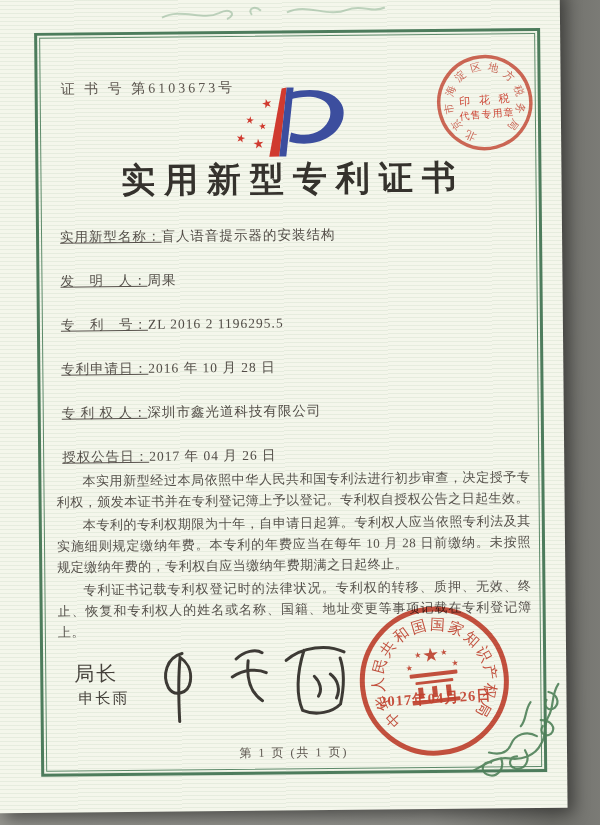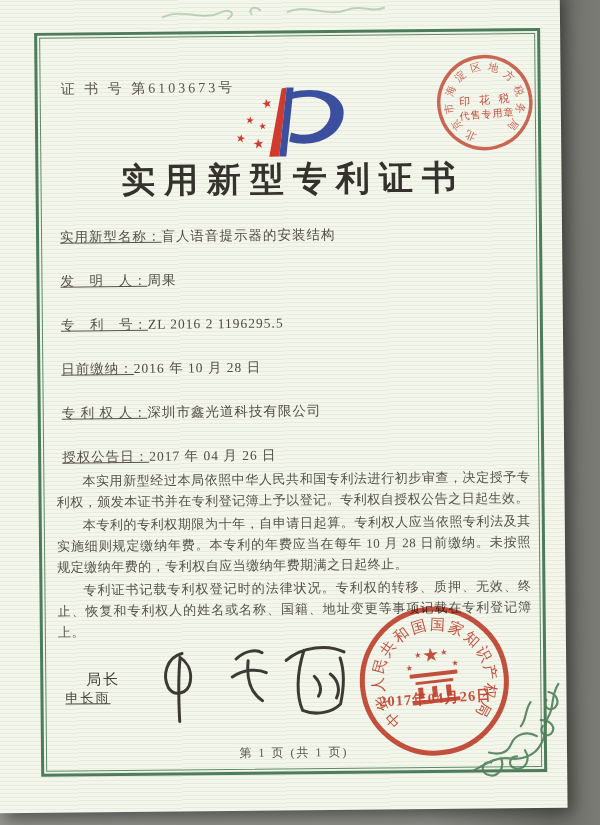--- a/index.html
+++ b/index.html
@@ -52,22 +52,22 @@
   .field-label { color:#55504a;text-decoration:underline; }
   .field-value { color:#514c46; }
 
   .body-text { position:absolute; left:60px; top:478px; width:474px; }
   .body-text p {
     font-size:13px; color:#56524c; line-height:21px;
     text-align:justify; text-indent:2em; letter-spacing:0.5px;
     margin-bottom:2px;
   }
 
-  .sig-title { position:absolute; left:88px; top:668px; font-size:15px; color:#46423c; letter-spacing:2px;margin-top:10px; }
-  .sig-name  { position:absolute; left:67px; top:697px; font-size:13px; color:#46423c; letter-spacing:2px;text-decoration:underline; }
+  .sig-title { position:absolute; left:76px; top:668px; font-size:20px; color:#46423c; letter-spacing:2px; }
+  .sig-name  { position:absolute; left:80px; top:697px; font-size:15px; color:#46423c; letter-spacing:2px; }
   .signature-svg { position:absolute; left:146px; top:640px; width:210px; height:100px; }
 
   .issuing-seal { position:absolute; left:350px; top:606px; width:172px; height:172px; opacity:.9; mix-blend-mode:multiply; }
   .seal-date {
     position:absolute; left:352px; top:700px; width:170px;
     font-size:14.5px; color:#c2402d; letter-spacing:1px;
     transform:rotate(-3deg); text-align:center; font-weight:bold; opacity:.9;
   }
 
   .footer { position:absolute; left:42px; top:754px; width:506px; text-align:center; font-size:12px; color:#5c564f; letter-spacing:2px; }
@@ -125,21 +125,21 @@
         <text x="28" y="66" font-size="13" transform="rotate(-6 28 66)">★</text>
       </g>
     </svg>
 
     <div class="title">实用新型专利证书</div>
 
     <div class="fields">
       <div class="field-row"><span class="field-label">实用新型名称：</span><span class="field-value">盲人语音提示器的安装结构</span></div>
       <div class="field-row"><span class="field-label">发　明　人：</span><span class="field-value">周果</span></div>
       <div class="field-row"><span class="field-label">专　利　号：</span><span class="field-value">ZL 2016 2 1196295.5</span></div>
-      <div class="field-row"><span class="field-label">日前缴纳：</span><span class="field-value">2016 年 10 月 28 日</span></div>
+      <div class="field-row"><span class="field-label">专利申请日：</span><span class="field-value">2016 年 10 月 28 日</span></div>
       <div class="field-row"><span class="field-label">专 利 权 人：</span><span class="field-value">深圳市鑫光道科技有限公司</span></div>
       <div class="field-row"><span class="field-label">授权公告日：</span><span class="field-value">2017 年 04 月 26 日</span></div>
     </div>
 
     <div class="body-text">
       <p>本实用新型经过本局依照中华人民共和国专利法进行初步审查，决定授予专利权，颁发本证书并在专利登记簿上予以登记。专利权自授权公告之日起生效。</p>
       <p>本专利的专利权期限为十年，自申请日起算。专利权人应当依照专利法及其实施细则规定缴纳年费。本专利的年费应当在每年 10 月 28 日前缴纳。未按照规定缴纳年费的，专利权自应当缴纳年费期满之日起终止。</p>
       <p>专利证书记载专利权登记时的法律状况。专利权的转移、质押、无效、终止、恢复和专利权人的姓名或名称、国籍、地址变更等事项记载在专利登记簿上。</p>
     </div>
 

